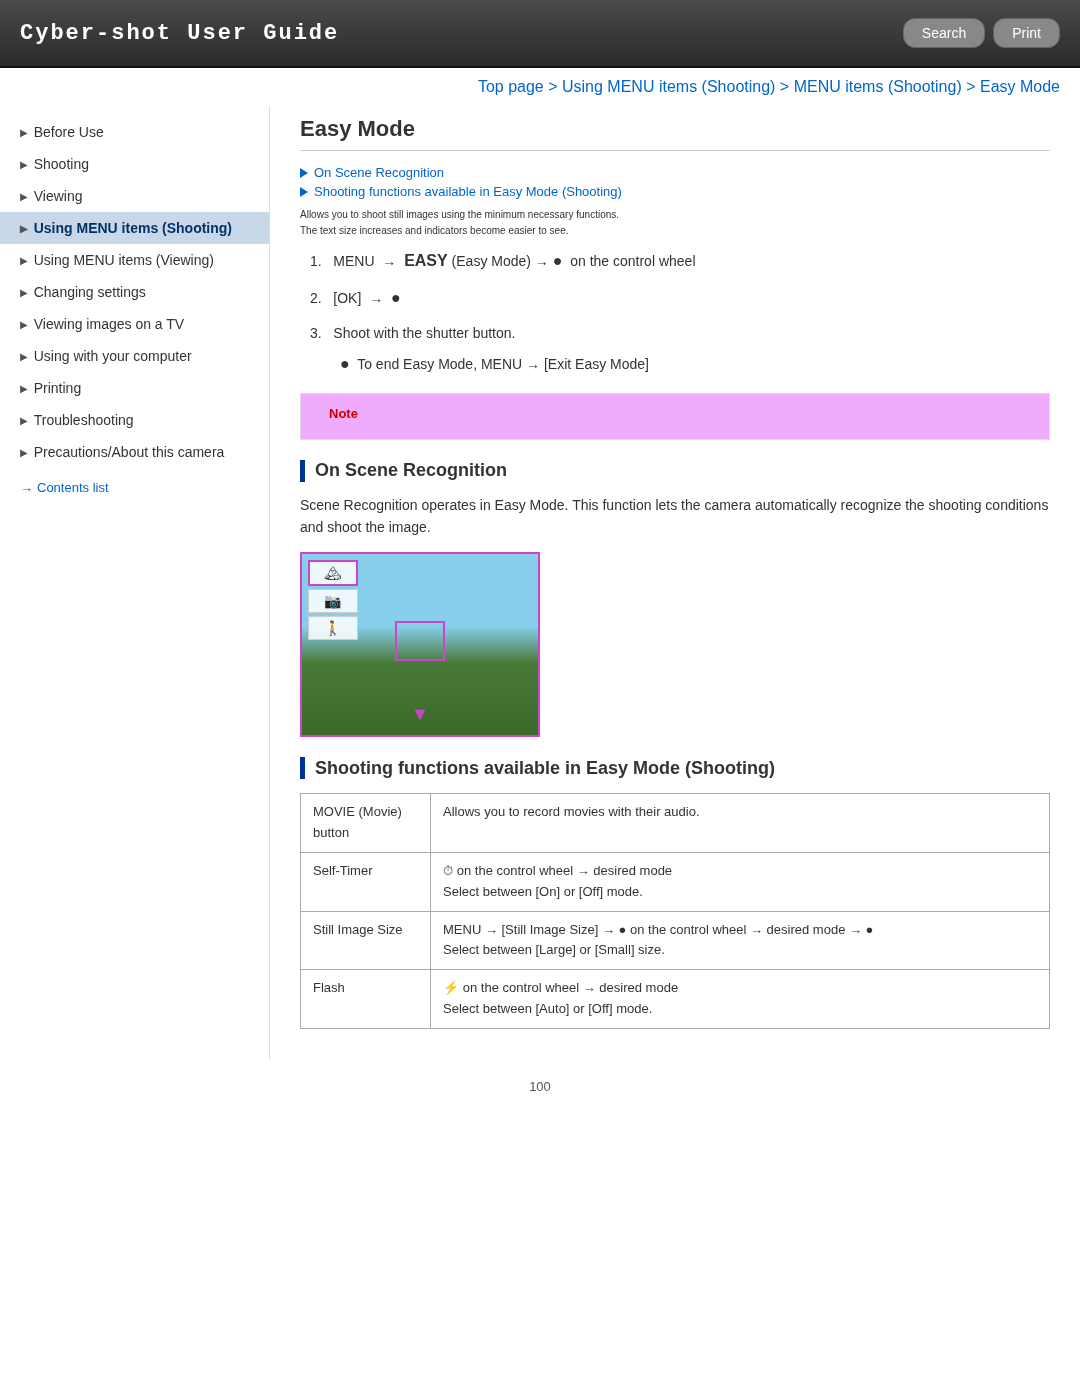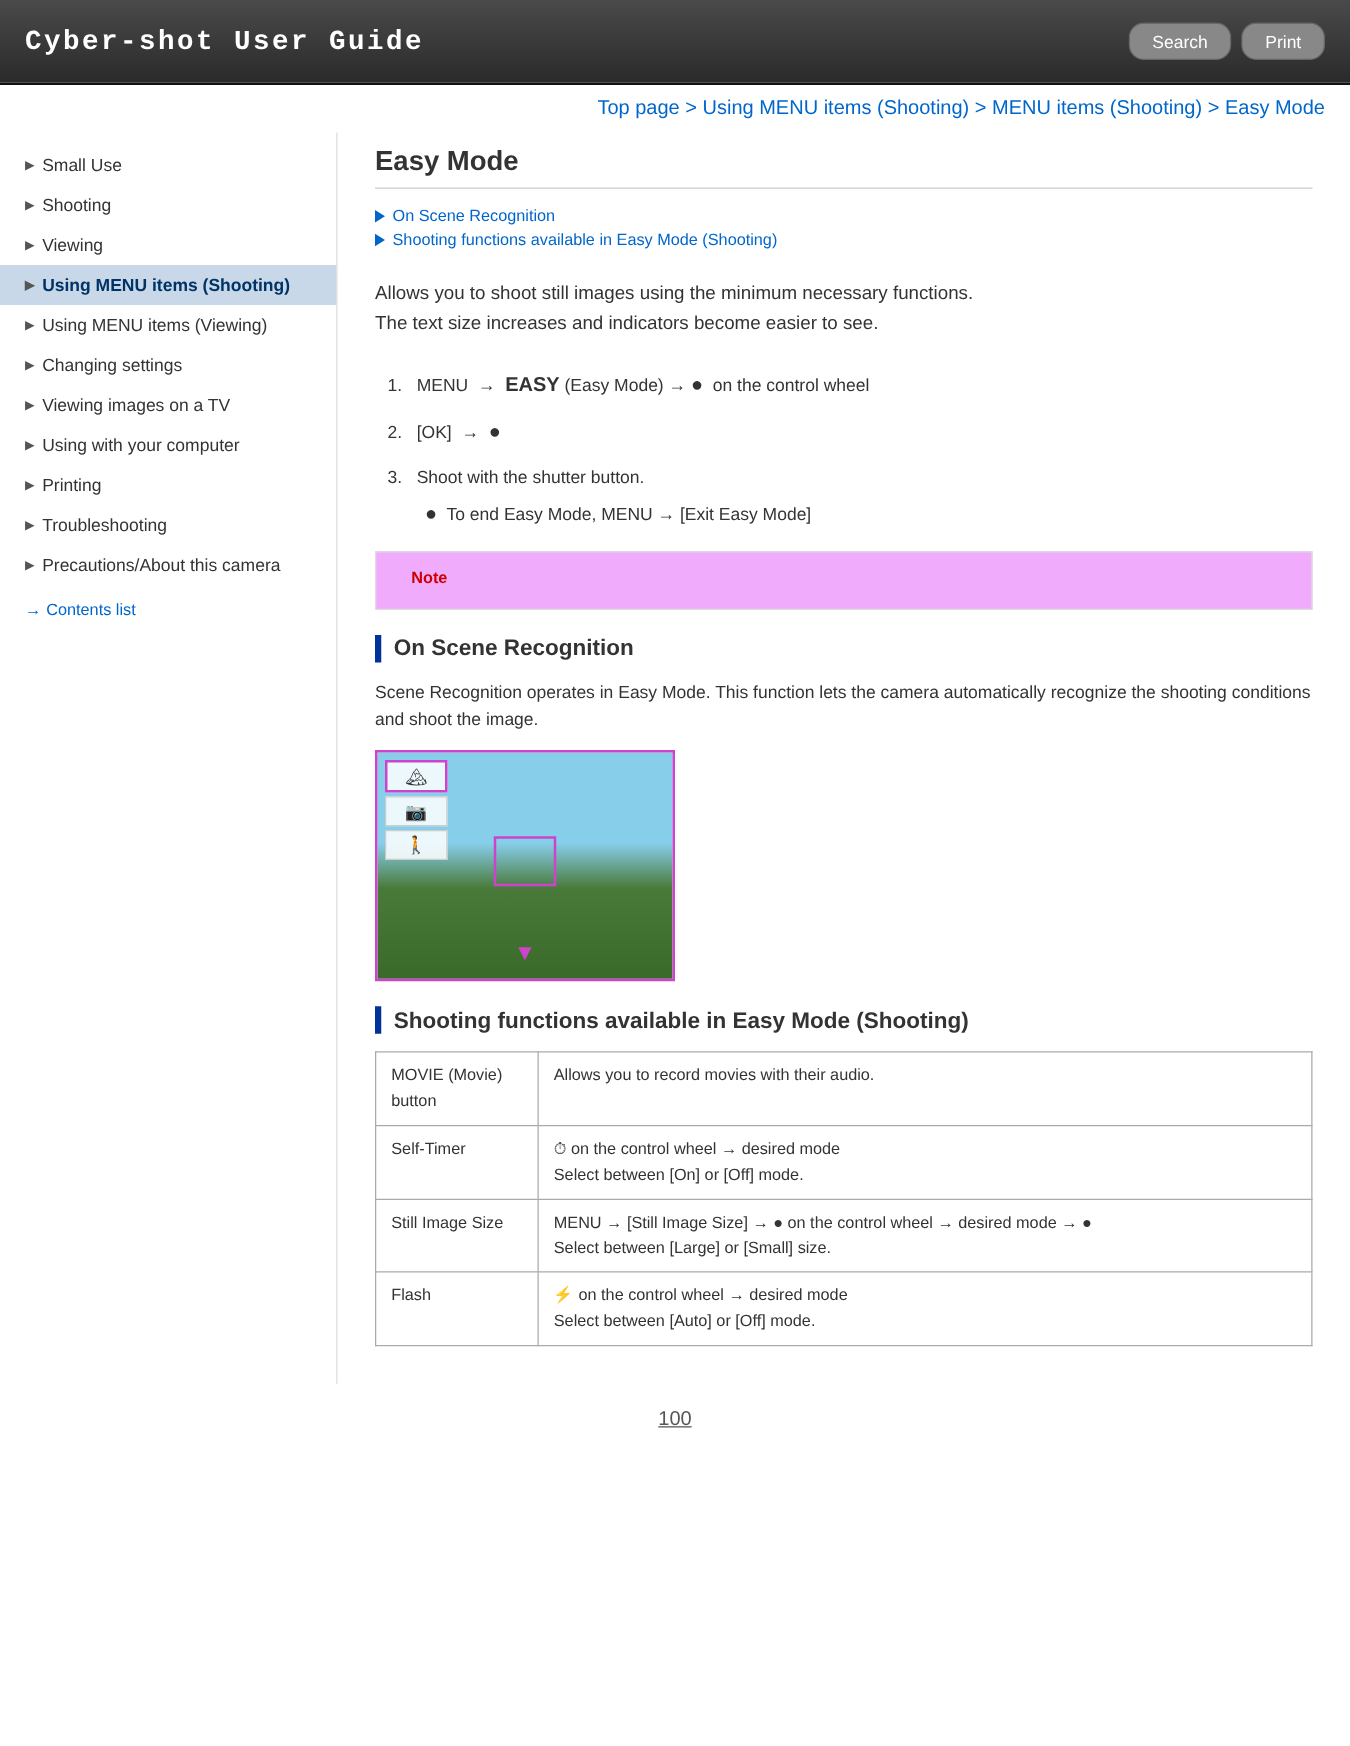--- a/index.html
+++ b/index.html
@@ -112,23 +112,23 @@
       width: 0; height: 0;
       border-top: 5px solid transparent;
       border-bottom: 5px solid transparent;
       border-left: 8px solid #0066cc;
       margin-right: 6px;
       display: inline-block;
     }
     .triangle-link a { color: #0066cc; text-decoration: none; }
 
     .description-text {
-      font-size: 15px;
+      font-size: 10px;
       line-height: 1.6;
-      margin: 24px 0;
+      margin: 8px 0;
     }
 
     .step {
       margin: 0 0 8px 10px;
       font-size: 14px;
       line-height: 1.8;
     }
     .step-bullet {
       margin: 4px 0 4px 30px;
       font-size: 14px;
@@ -232,23 +232,22 @@
     .feature-table td:first-child {
       width: 130px;
       font-weight: normal;
       background: #fff;
     }
 
     
     .footer {
       text-align: center;
       padding: 20px;
-      font-size: 16px;
+      font-size: 13px;
       color: #555;
-      text-decoration: underline;
     }
   </style>
 </head>
 <body>
 
 <div class="header">
   <span class="header-title">Cyber-shot User Guide</span>
   <div class="header-buttons">
     <button class="header-btn">Search</button>
     <button class="header-btn">Print</button>
@@ -263,21 +262,21 @@
   <a class="link-blue">MENU items (Shooting)</a>
   <span> &gt; </span>
   <a class="link-blue">Easy Mode</a>
 </div>
 
 <div class="layout">
 
   <div class="sidebar">
     <div class="sidebar-item">
       <span class="sidebar-arrow">▶</span>
-      <span>Small Use</span>
+      <span>Before Use</span>
     </div>
     <div class="sidebar-item">
       <span class="sidebar-arrow">▶</span>
       <span>Shooting</span>
     </div>
     <div class="sidebar-item">
       <span class="sidebar-arrow">▶</span>
       <span>Viewing</span>
     </div>
     <div class="sidebar-item active">

